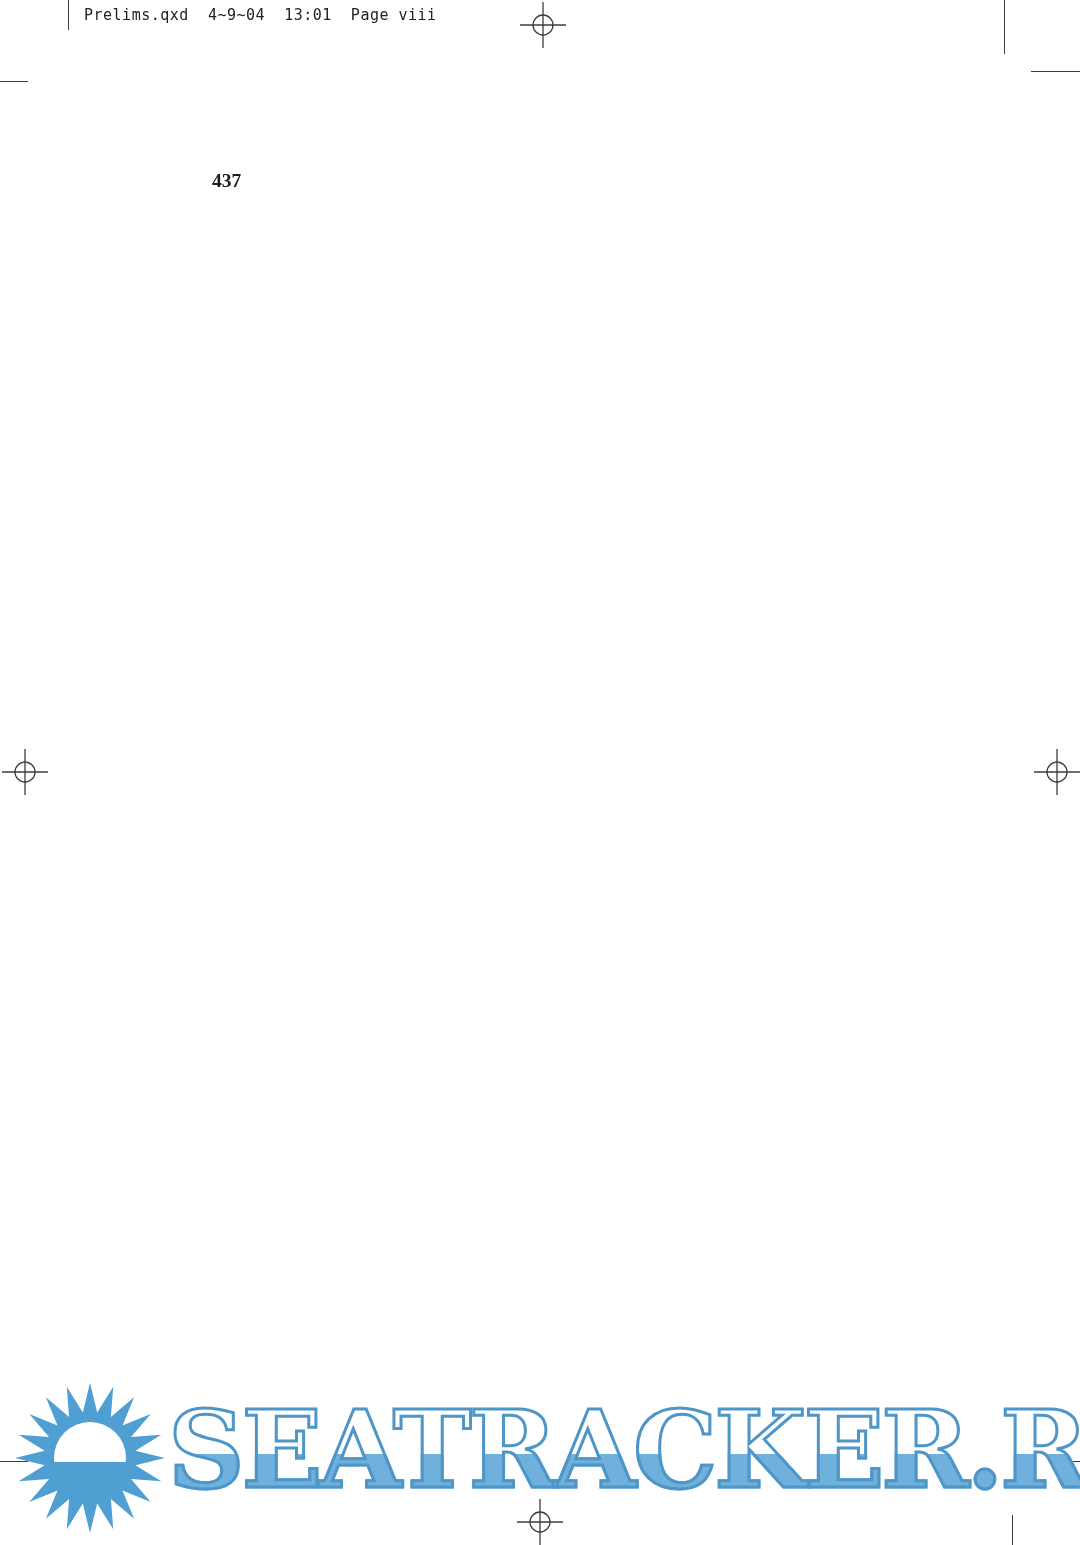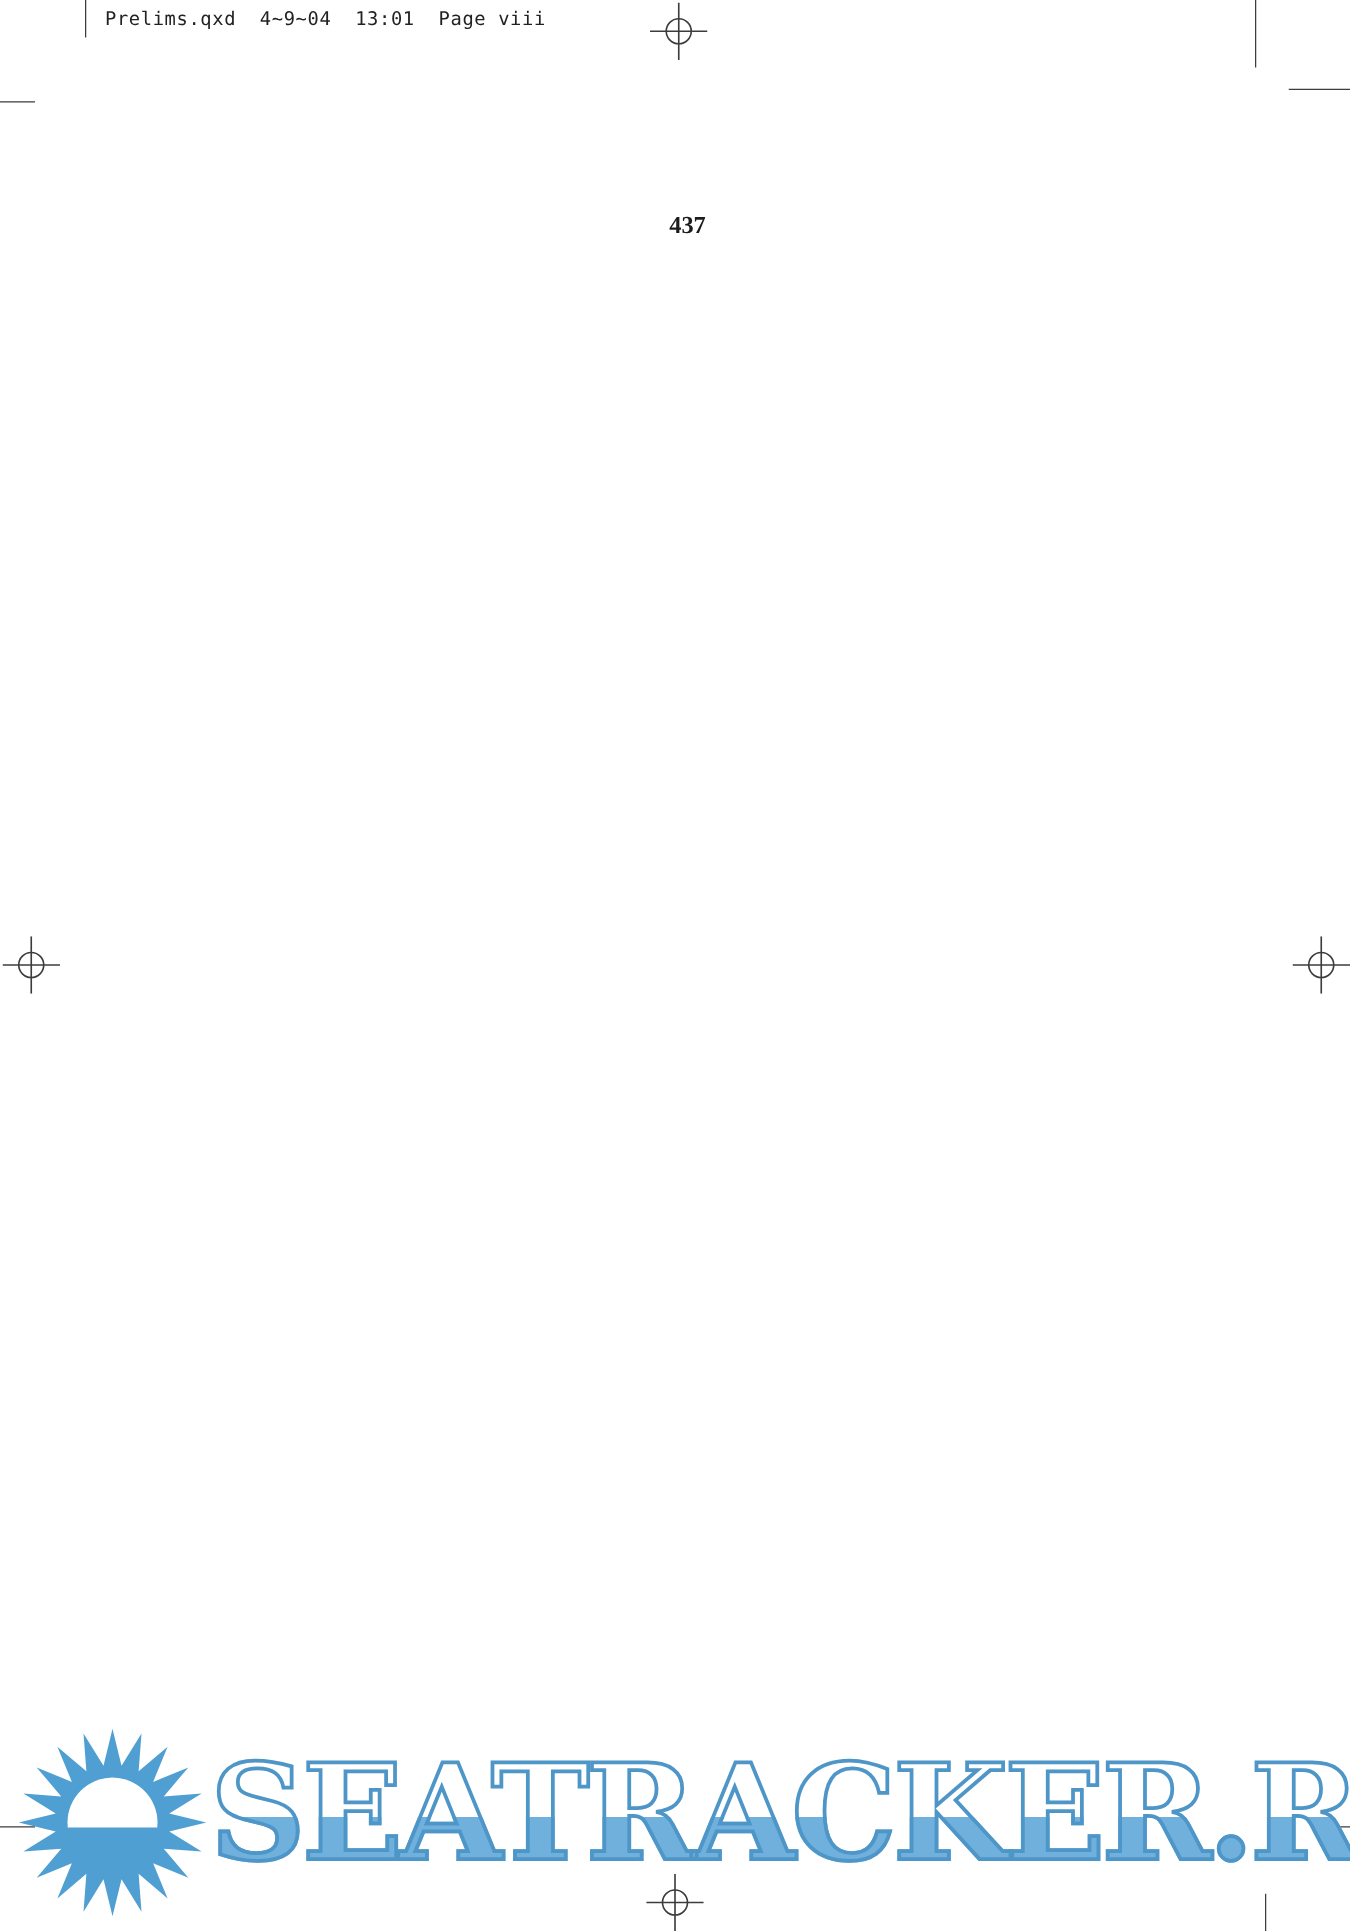--- a/index.html
+++ b/index.html
@@ -26,21 +26,21 @@
   .content{position:absolute;left:212px;top:168px;width:676px;}
   .head-row{position:relative;height:26px;}
   .folio{position:absolute;left:0;top:2px;font-size:17px;}
   .running-head{
     position:absolute;left:0;right:0;top:3px;text-align:center;
     font-size:15px;letter-spacing:1.6px;
   }
 
   .toc{margin-top:18px;font-size:19.5px;line-height:25.6px;}
   .toc-row{display:grid;grid-template-columns:48px 1fr auto;align-items:baseline;}
-  .toc-row .page{text-align:center;}
+  .toc-row .page{text-align:left;}
   .toc-row.gap-lg{margin-top:25px;}
   .toc-row.gap-md{margin-top:13px;}
   .toc-row.chapter{font-weight:bold;}
   .toc-row.major{font-weight:bold;}
   .toc-row.major .label{grid-column:1/3;}
 
   
   :root{--wm-fill:#6fb0dc;--wm-stroke:#4e96c8;--wm-sun:#4f9fd3;}
   .watermark{position:absolute;left:0;top:1378px;width:1080px;height:162px;}
   .sun{position:absolute;left:14px;top:4px;width:152px;height:152px;}

